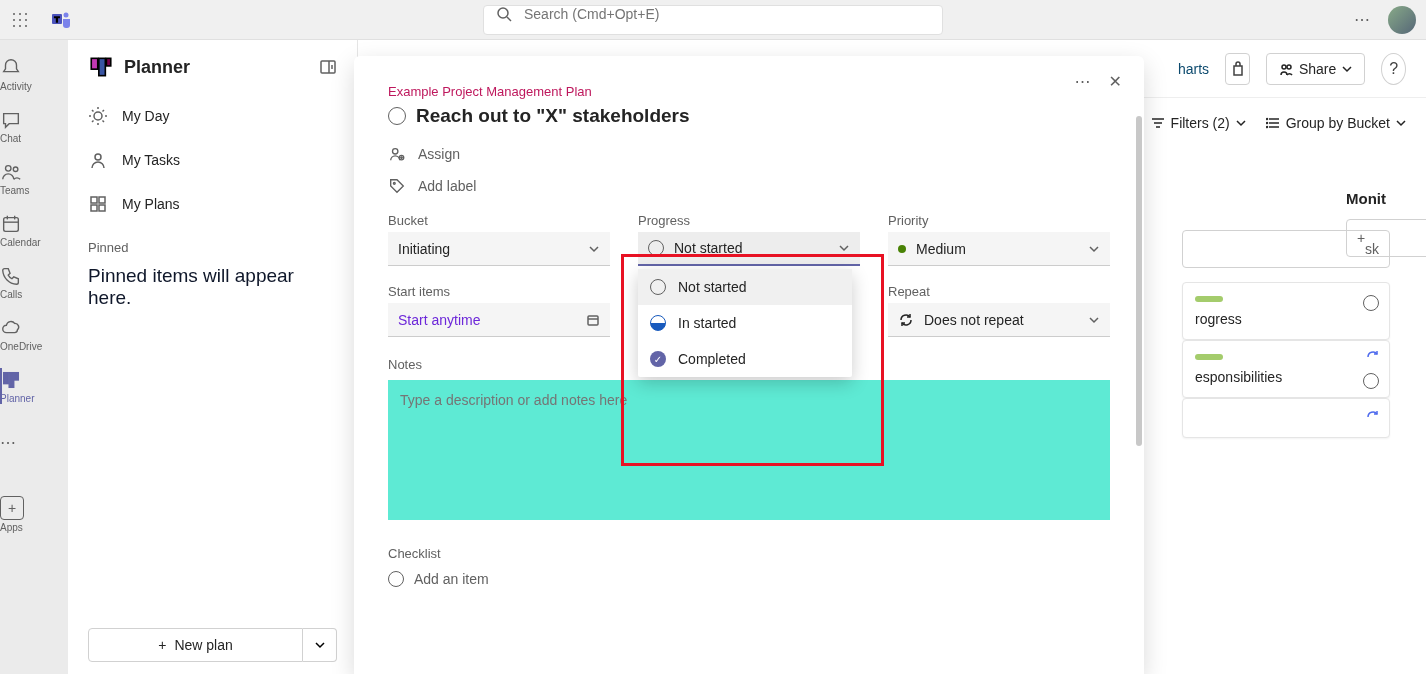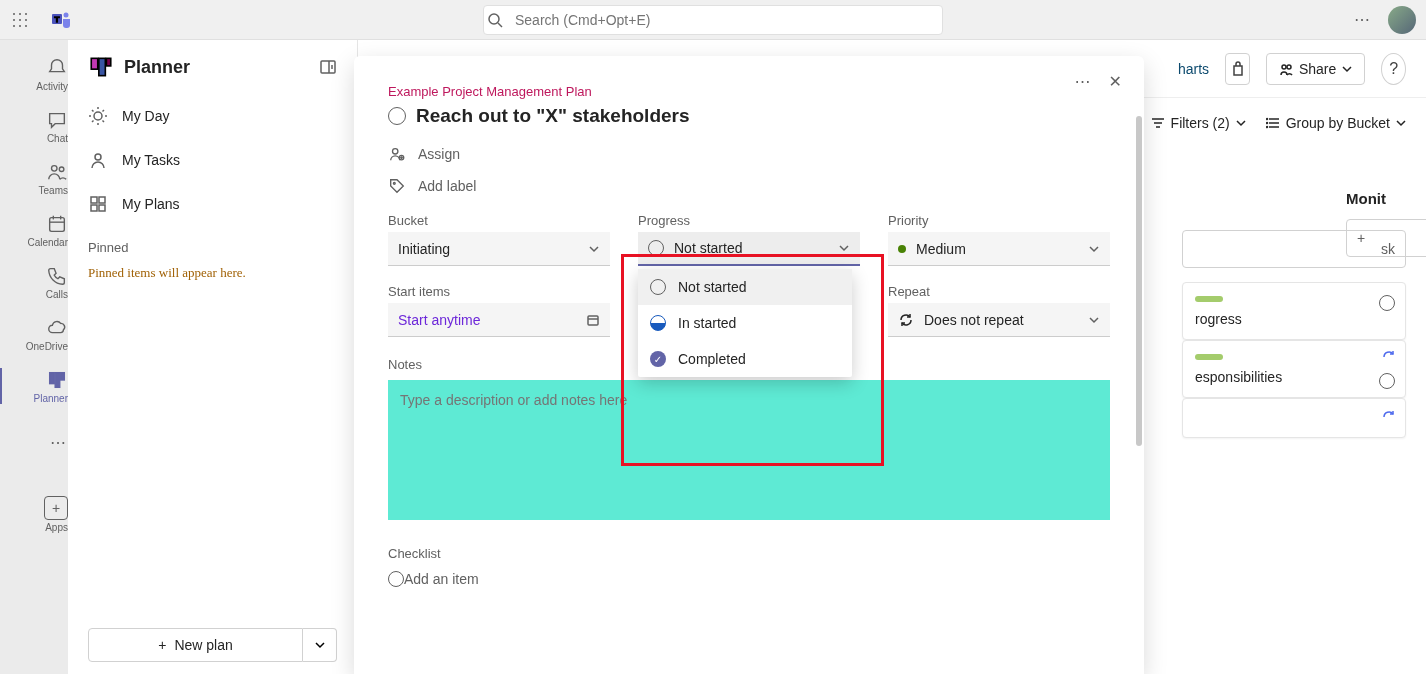--- a/index.html
+++ b/index.html
@@ -3,46 +3,46 @@
 <meta charset="utf-8">
 <style>
   * { box-sizing: border-box; margin: 0; padding: 0; font-family: -apple-system, BlinkMacSystemFont, "Segoe UI", sans-serif; }
   body { width: 1426px; height: 674px; overflow: hidden; background: #f5f5f5; position: relative; }
 
   
   .topbar { height: 40px; background: #f0f0f0; display: flex; align-items: center; position: relative; border-bottom: 1px solid #e0e0e0; }
   .waffle { width: 40px; display:flex; align-items:center; justify-content:center; color:#616161; }
   .waffle svg { width:16px; height:16px; }
   .teams-logo { width:24px; height:24px; margin-left:10px; }
-  .search-wrap { position:absolute; left:50%; transform:translateX(-50%); width:460px; height:30px; background:#fff; border:1px solid #e0e0e0; border-radius:4px; display:flex; align-items:center; padding:0 3px; color:#616161; }
+  .search-wrap { position:absolute; left:50%; transform:translateX(-50%); width:460px; height:30px; background:#fff; border:1px solid #e0e0e0; border-radius:4px; display:flex; align-items:flex-start; padding:0 12px; color:#616161; }
   .search-wrap svg { width:16px; height:16px; margin-right:12px; }
   .search-wrap input { border:none; outline:none; flex:1; font-size:14px; color:#616161; background:transparent; }
   .top-right { position:absolute; right:10px; display:flex; align-items:center; gap:16px; }
   .dots3 { color:#616161; font-size:16px; letter-spacing:2px; }
   .avatar { width:28px; height:28px; border-radius:50%; background:linear-gradient(135deg,#8a8 0%, #567 100%); }
 
   
   .rail { position:absolute; left:0; top:40px; bottom:0; width:68px; background:#ebebeb; display:flex; flex-direction:column; align-items:center; padding-top:8px; }
-  .rail-item { width:68px; height:52px; display:flex; flex-direction:column; align-items:flex-end; justify-content:center; color:#616161; font-size:10px; gap:2px; cursor:pointer; position:relative; }
+  .rail-item { width:68px; height:52px; display:flex; flex-direction:column; align-items:flex-start; justify-content:center; color:#616161; font-size:10px; gap:2px; cursor:pointer; position:relative; }
   .rail-item.active { color:#6264a7; }
   .rail-item.active::before { content:""; position:absolute; left:0; top:8px; bottom:8px; width:2px; background:#6264a7; }
   .rail-item svg { width:22px; height:22px; }
   .rail-more { margin-top:4px; }
   .rail-apps { margin-top:20px; }
 
   
   .sidebar { position:absolute; left:68px; top:40px; bottom:0; width:290px; background:#fff; border-right:1px solid #e5e5e5; padding:14px 0; }
   .sb-header { display:flex; align-items:center; padding:0 20px 14px; gap:10px; }
   .planner-icon { width:26px; height:26px; }
   .sb-title { font-size:18px; font-weight:700; color:#242424; flex:1; }
   .sb-pin { color:#616161; }
   .sb-item { display:flex; align-items:center; gap:14px; height:44px; padding:0 20px; color:#242424; font-size:14px; cursor:pointer; }
   .sb-item svg { width:20px; height:20px; color:#616161; }
   .sb-section { padding:14px 20px 6px; font-size:13px; color:#616161; }
-  .sb-empty { padding:4px 20px; font-size:13px; color:#a16207;font-family:Liberation Serif, serif; }
+  .sb-empty { padding:4px 20px; font-size:19px; color:#0f172a; }
   .sb-bottom { position:absolute; bottom:12px; left:20px; right:20px; display:flex; }
   .newplan-btn { flex:1; height:34px; border:1px solid #d1d1d1; background:#fff; border-radius:4px 0 0 4px; display:flex; align-items:center; justify-content:center; gap:8px; font-size:14px; color:#242424; cursor:pointer; }
   .newplan-chev { width:34px; height:34px; border:1px solid #d1d1d1; border-left:none; background:#fff; border-radius:0 4px 4px 0; display:flex; align-items:center; justify-content:center; cursor:pointer; }
 
   
   .main { position:absolute; left:358px; right:0; top:40px; bottom:0; background:#fff; }
   .main-top { height:58px; border-bottom:1px solid #eee; display:flex; align-items:center; justify-content:flex-end; gap:16px; padding:0 20px; }
   .pill { height:32px; border:1px solid #d1d1d1; border-radius:4px; display:flex; align-items:center; padding:0 12px; gap:6px; font-size:14px; color:#242424; cursor:pointer; }
   .iconbtn { width:32px; height:32px; border:1px solid #d1d1d1; border-radius:4px; display:flex; align-items:center; justify-content:center; color:#424242; cursor:pointer; }
   .main-toolbar { height:50px; display:flex; align-items:center; justify-content:flex-end; gap:20px; padding:0 20px; font-size:14px; color:#242424; }
@@ -67,21 +67,21 @@
   .meta-row svg { width:18px; height:18px; }
   .field-grid { display:grid; grid-template-columns:1fr 1fr 1fr; gap:18px 28px; margin-top:18px; }
   .field-label { font-size:13px; color:#616161; margin-bottom:4px; display:block; }
   .dd { height:34px; background:#f5f5f5; border:none; border-bottom:1px solid #ccc; display:flex; align-items:center; justify-content:space-between; padding:0 10px; font-size:14px; color:#242424; cursor:pointer; }
   .dd.active { border-bottom:2px solid #6264a7; background:#ededed; }
   .dd .chev { color:#616161; }
   .dd-icon-left { display:flex; align-items:center; gap:10px; }
   .notes-label { font-size:13px; color:#616161; margin-top:20px; margin-bottom:8px; }
   .notes-area { width:100%; height:140px; background:#5eead4; border:none; padding:12px; font-size:14px; color:#616161; resize:none; outline:none; font-family:inherit; }
   .checklist-label { font-size:13px; color:#616161; margin-top:22px; margin-bottom:10px; }
-  .check-row { display:flex; align-items:flex-end; font-size:14px; color:#616161; }
+  .check-row { display:flex; align-items:flex-end; gap:10px; font-size:14px; color:#616161; }
 
   
   .dd-menu { position:absolute; background:#fff; box-shadow:0 6px 18px rgba(0,0,0,0.2); border-radius:2px; width:214px; z-index:50; }
   .dd-opt { height:36px; display:flex; align-items:center; gap:12px; padding:0 12px; font-size:14px; color:#242424; cursor:pointer; }
   .dd-opt.sel { background:#f0f0f0; }
   .prog-circ { width:16px; height:16px; border-radius:50%; border:1.5px solid #616161; flex-shrink:0; }
   .prog-half { width:16px; height:16px; border-radius:50%; border:1.5px solid #185abd; background:linear-gradient(to bottom, transparent 0%, transparent 50%, #185abd 50%, #185abd 100%); flex-shrink:0; }
   .prog-done { width:16px; height:16px; border-radius:50%; background:#6264a7; display:flex; align-items:center; justify-content:center; color:#fff; font-size:10px; flex-shrink:0; }
 
   
@@ -304,21 +304,21 @@
         </svg>
     </div>
   </div>
   <div class="bucket-col" style="right:-160px; width:240px;">
     <div class="bucket-header" style="font-weight:700;">Monit</div>
     <div class="add-task-bar">
       <span>+</span>
 
     </div>
   </div>
-  <div class="bucket-col" style="right:20px; width:224px; top:190px;">
+  <div class="bucket-col" style="right:36px; width:208px; top:190px;">
     <div class="add-task-bar" style="justify-content:flex-end;">
       <span>sk</span>
     </div>
     <div class="card">
       <div class="card-tag" style="background:#a4cc6c;"></div>
       <div>rogress</div>
       <div class="circ"></div>
     </div>
     <div class="card">
       <div class="card-tag" style="background:#a4cc6c;"></div>

